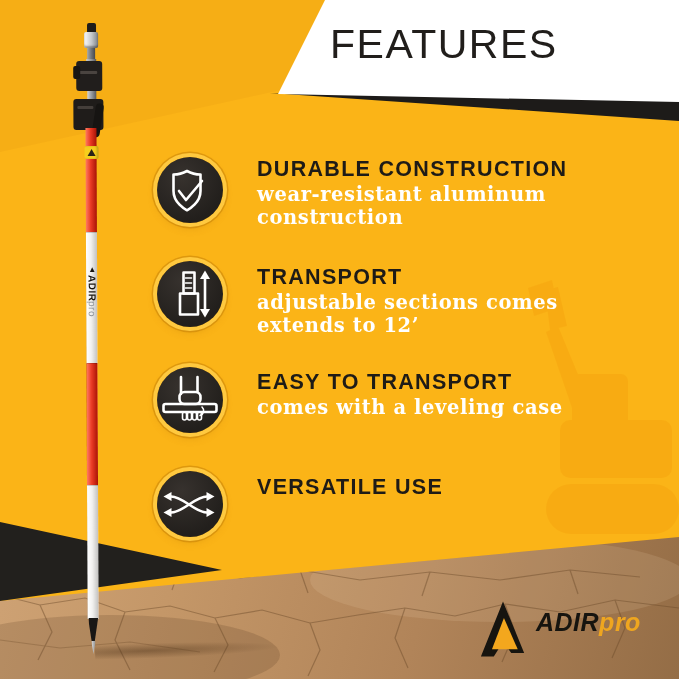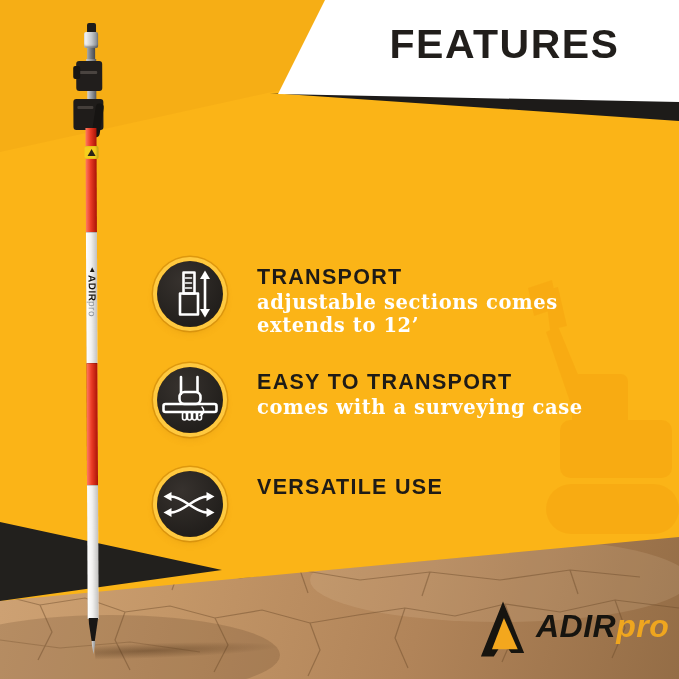--- a/index.html
+++ b/index.html
@@ -35,21 +35,21 @@
   .header-band{
     position:absolute;inset:0;z-index:6;background:#1d1b19;
     clip-path:polygon(270px 93px,679px 101px,679px 121px);
   }
   .header-box{
     position:absolute;inset:0;z-index:7;background:#ffffff;
     clip-path:polygon(325px 0,679px 0,679px 102px,278px 94px);
   }
   .header-title{
     position:absolute;left:330px;right:0;top:21px;
-    text-align:center;font-size:41px;font-weight:bold;letter-spacing:1.5px;
+    text-align:left;font-size:41px;font-weight:normal;letter-spacing:1.5px;
     color:#211e1b;
   }
   
   .feature{position:absolute;left:157px;width:470px;height:112px;z-index:8;}
   .icon-circle{
     position:absolute;left:0;width:66px;height:66px;border-radius:50%;
     background:radial-gradient(circle at 38% 30%,#37322e,#221f1c 72%);
     box-shadow:0 0 0 4px #ffc93f,0 0 0 5.5px rgba(199,130,8,.55),0 4px 10px rgba(166,100,0,.30);
   }
   .icon-circle svg{position:absolute;left:1px;top:1px;width:64px;height:64px;}
@@ -94,21 +94,21 @@
     font-size:10px;font-weight:bold;letter-spacing:.5px;color:#16130e;
     display:flex;align-items:center;
   }
   .pole-label .arrow{font-size:8px;}
   .pole-label .suffix{color:#8e949a;font-weight:normal;}
   
   .brand{position:absolute;left:478px;top:595px;width:200px;height:72px;z-index:10;}
   .brand svg{position:absolute;left:2px;top:3px;width:46px;height:62px;}
   .brand-text{
     position:absolute;left:58px;top:13px;white-space:nowrap;
-    font-style:italic;font-weight:bold;font-size:32px;letter-spacing:.5px;color:#16140f;
+    font-style:italic;font-weight:bold;font-size:25px;letter-spacing:.5px;color:#16140f;
   }
   .brand-text .suffix{color:#efa61f;}
 </style>
 </head>
 <body>
 
 <div id="canvas">
 
   <div class="facet-top"></div>
 
@@ -147,20 +147,33 @@
   </div>
 
   <div class="pole-shadow"></div>
   <div class="black-wedge"></div>
   <div class="header-band"></div>
 
   <div class="header-box">
     <div class="header-title">FEATURES</div>
   </div>
 
+  <div class="feature" style="top:157px">
+    <div class="icon-circle">
+      <svg viewBox="0 0 64 64" aria-hidden="true">
+        <path class="icon-stroke" d="M29,13 C33.5,15.5 38,16.5 42.5,16.5 L42.5,33 C42.5,44.5 31.5,51 29,52.3 C26.5,51 15.5,44.5 15.5,33 L15.5,16.5 C20,16.5 24.5,15.5 29,13 Z"></path>
+        <polyline class="icon-stroke" points="21,33 28,42 44,23"></polyline>
+      </svg>
+    </div>
+    <div class="feature-title" style="top:0">DURABLE CONSTRUCTION</div>
+    <div class="feature-desc" style="top:26px">
+      <span>wear-resistant aluminum</span>
+      <span>construction</span>
+    </div>
+  </div>
 
   <div class="feature" style="top:261px">
     <div class="icon-circle">
       <svg viewBox="0 0 64 64" aria-hidden="true">
         <rect class="icon-stroke" x="25.5" y="10.5" width="11" height="21"></rect>
         <rect class="icon-stroke" x="22" y="31.5" width="18" height="21"></rect>
         <path class="icon-stroke-thin" d="M27.5,16 h6 M27.5,21 h6 M27.5,26 h6"></path>
         <path class="icon-stroke" d="M47,16 V47"></path>
         <path class="icon-fill" d="M47,8.5 L52,17 H42 Z"></path>
         <path class="icon-fill" d="M47,55.5 L52,47 H42 Z"></path>
@@ -183,21 +196,21 @@
           <rect x="24.5" y="44" width="4" height="8" rx="2"></rect>
           <rect x="29.5" y="44" width="4" height="8" rx="2"></rect>
           <rect x="34.5" y="44" width="4" height="8" rx="2"></rect>
           <rect x="39.5" y="44" width="4" height="8" rx="2"></rect>
           <path d="M44,39 C47,42 46,46 42,47.5"></path>
         </g>
       </svg>
     </div>
     <div class="feature-title" style="top:3px">EASY TO TRANSPORT</div>
     <div class="feature-desc" style="top:29px">
-      <span>comes with a surveying case</span>
+      <span>comes with a leveling case</span>
     </div>
   </div>
 
   <div class="feature" style="top:471px">
     <div class="icon-circle">
       <svg viewBox="0 0 64 64" aria-hidden="true">
         <path class="icon-stroke" d="M13,24.5 C25,24.5 37,40.5 49,40.5"></path>
         <path class="icon-stroke" d="M13,40.5 C25,40.5 37,24.5 49,24.5"></path>
         <path class="icon-fill" d="M13.5,20 L5.5,24.5 L13.5,29 Z"></path>
         <path class="icon-fill" d="M13.5,36 L5.5,40.5 L13.5,45 Z"></path>

